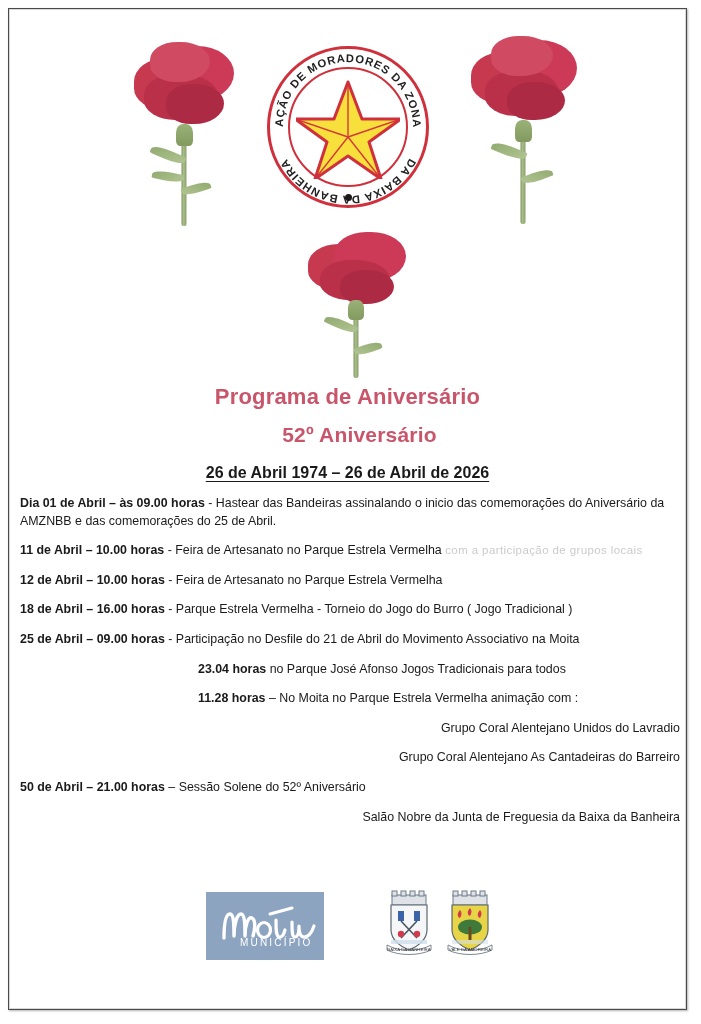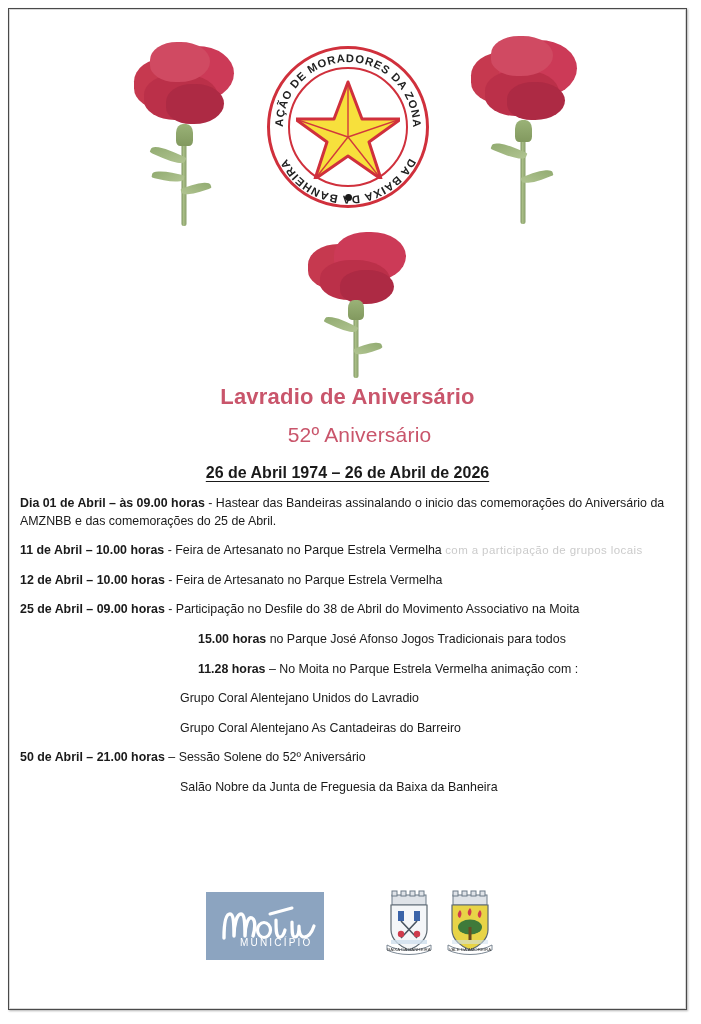--- a/index.html
+++ b/index.html
@@ -112,21 +112,21 @@
   
   .titles { position: absolute; left: 0; width: 675px; text-align: center; }
   .title-main {
     font-size: 22px;
     font-weight: bold;
     color: #c9556b;
     letter-spacing: 0.2px;
   }
   .title-sub {
     font-size: 21px;
-    font-weight: normal;
+    font-weight: bold;
     color: #c9556b;
     margin-top: 13px;
     letter-spacing: 0.2px;
     padding-left: 24px;
   }
   .title-dates {
     font-size: 16px;
     font-weight: bold;
     color: #1a1a1a;
     margin-top: 17px;
@@ -142,21 +142,21 @@
     color: #1a1a1a;
   }
   .sched-line {
     font-size: 12.4px;
     line-height: 1.42;
     margin-bottom: 12px;
     position: relative;
     white-space: normal;
   }
   .sched-line.indent { padding-left: 178px; }
-  .sched-line.indent2 { padding-left: 160px; }
+  .sched-line.indent2 { padding-left: 160px; text-align: right; }
   .lead { font-weight: bold; }
   .ghost {
     color: #b9b9b9;
     filter: blur(0.6px);
     opacity: 0.75;
     font-size: 11.5px;
     letter-spacing: 0.4px;
   }
 
   
@@ -261,31 +261,32 @@
             <line x1="-1" y1="40" x2="52" y2="58"></line>
             <line x1="85" y1="100" x2="52" y2="58"></line>
             <line x1="19" y1="100" x2="52" y2="58"></line>
           </g>
         </svg>
         <div class="seal-dot" data-name="seal-dot"></div>
       </div>
     </div>
 
     <div class="titles" data-name="title-block" style="top:374px;">
-      <div class="title-main" data-name="page-title">Lavradio de Aniversário</div>
+      <div class="title-main" data-name="page-title">Programa de Aniversário</div>
       <div class="title-sub" data-name="page-subtitle">52º Aniversário</div>
       <div class="title-dates" data-name="anniversary-dates">26 de Abril 1974 – 26 de Abril de 2026</div>
     </div>
 
     <div class="schedule" data-name="schedule-list" id="schedule-list">
         <div class="sched-line" data-name="schedule-item-dia-01-abril"><span class="lead" data-name="schedule-item-time">Dia 01 de Abril – às 09.00 horas</span><span data-name="schedule-item-description"> -  Hastear das Bandeiras assinalando o inicio das comemorações  do Aniversário da AMZNBB e das comemorações do 25 de Abril.</span></div>
         <div class="sched-line" data-name="schedule-item-11-abril"><span class="lead" data-name="schedule-item-time">11 de Abril – 10.00 horas</span><span data-name="schedule-item-description"> -  Feira de Artesanato no Parque Estrela Vermelha </span><span class="ghost" data-name="ghost-text">com a participação de grupos locais</span></div>
         <div class="sched-line" data-name="schedule-item-12-abril"><span class="lead" data-name="schedule-item-time">12 de Abril – 10.00 horas</span><span data-name="schedule-item-description"> - Feira de Artesanato no Parque Estrela Vermelha</span></div>
-        <div class="sched-line" data-name="schedule-item-25-abril-manha"><span class="lead" data-name="schedule-item-time">25 de Abril –  09.00 horas</span><span data-name="schedule-item-description"> - Participação no Desfile do 38 de Abril do Movimento Associativo na Moita</span></div>
-        <div class="sched-line indent" data-name="schedule-item-25-abril-tarde"><span class="lead" data-name="schedule-item-time">15.00 horas</span><span data-name="schedule-item-description"> no Parque José Afonso  Jogos Tradicionais para todos</span></div>
+        <div class="sched-line" data-name="schedule-item-18-abril"><span class="lead" data-name="schedule-item-time">18 de Abril –  16.00 horas</span><span data-name="schedule-item-description"> - Parque Estrela Vermelha - Torneio  do Jogo do Burro ( Jogo Tradicional )</span></div>
+        <div class="sched-line" data-name="schedule-item-25-abril-manha"><span class="lead" data-name="schedule-item-time">25 de Abril –  09.00 horas</span><span data-name="schedule-item-description"> - Participação no Desfile do 21 de Abril do Movimento Associativo na Moita</span></div>
+        <div class="sched-line indent" data-name="schedule-item-25-abril-tarde"><span class="lead" data-name="schedule-item-time">23.04 horas</span><span data-name="schedule-item-description"> no Parque José Afonso  Jogos Tradicionais para todos</span></div>
         <div class="sched-line indent" data-name="schedule-item-26-abril-tarde"><span class="lead" data-name="schedule-item-time">11.28 horas</span><span data-name="schedule-item-description"> – No Moita  no Parque Estrela Vermelha animação com :</span></div>
         <div class="sched-line indent2" data-name="schedule-item-grupo-coral-lavradio"><span data-name="schedule-item-description">Grupo Coral Alentejano Unidos do Lavradio</span></div>
         <div class="sched-line indent2" data-name="schedule-item-grupo-coral-barreiro"><span data-name="schedule-item-description">Grupo Coral Alentejano As Cantadeiras do Barreiro</span></div>
         <div class="sched-line" data-name="schedule-item-30-abril"><span class="lead" data-name="schedule-item-time">50 de Abril – 21.00 horas</span><span data-name="schedule-item-description"> – Sessão Solene do 52º Aniversário</span></div>
         <div class="sched-line indent2" data-name="schedule-item-30-abril-local"><span data-name="schedule-item-description">Salão Nobre da Junta de Freguesia da Baixa da Banheira</span></div>
       </div>
 
     <div class="footer" data-name="footer-logos">
 
       <div class="moita-logo" data-name="moita-municipio-logo">

